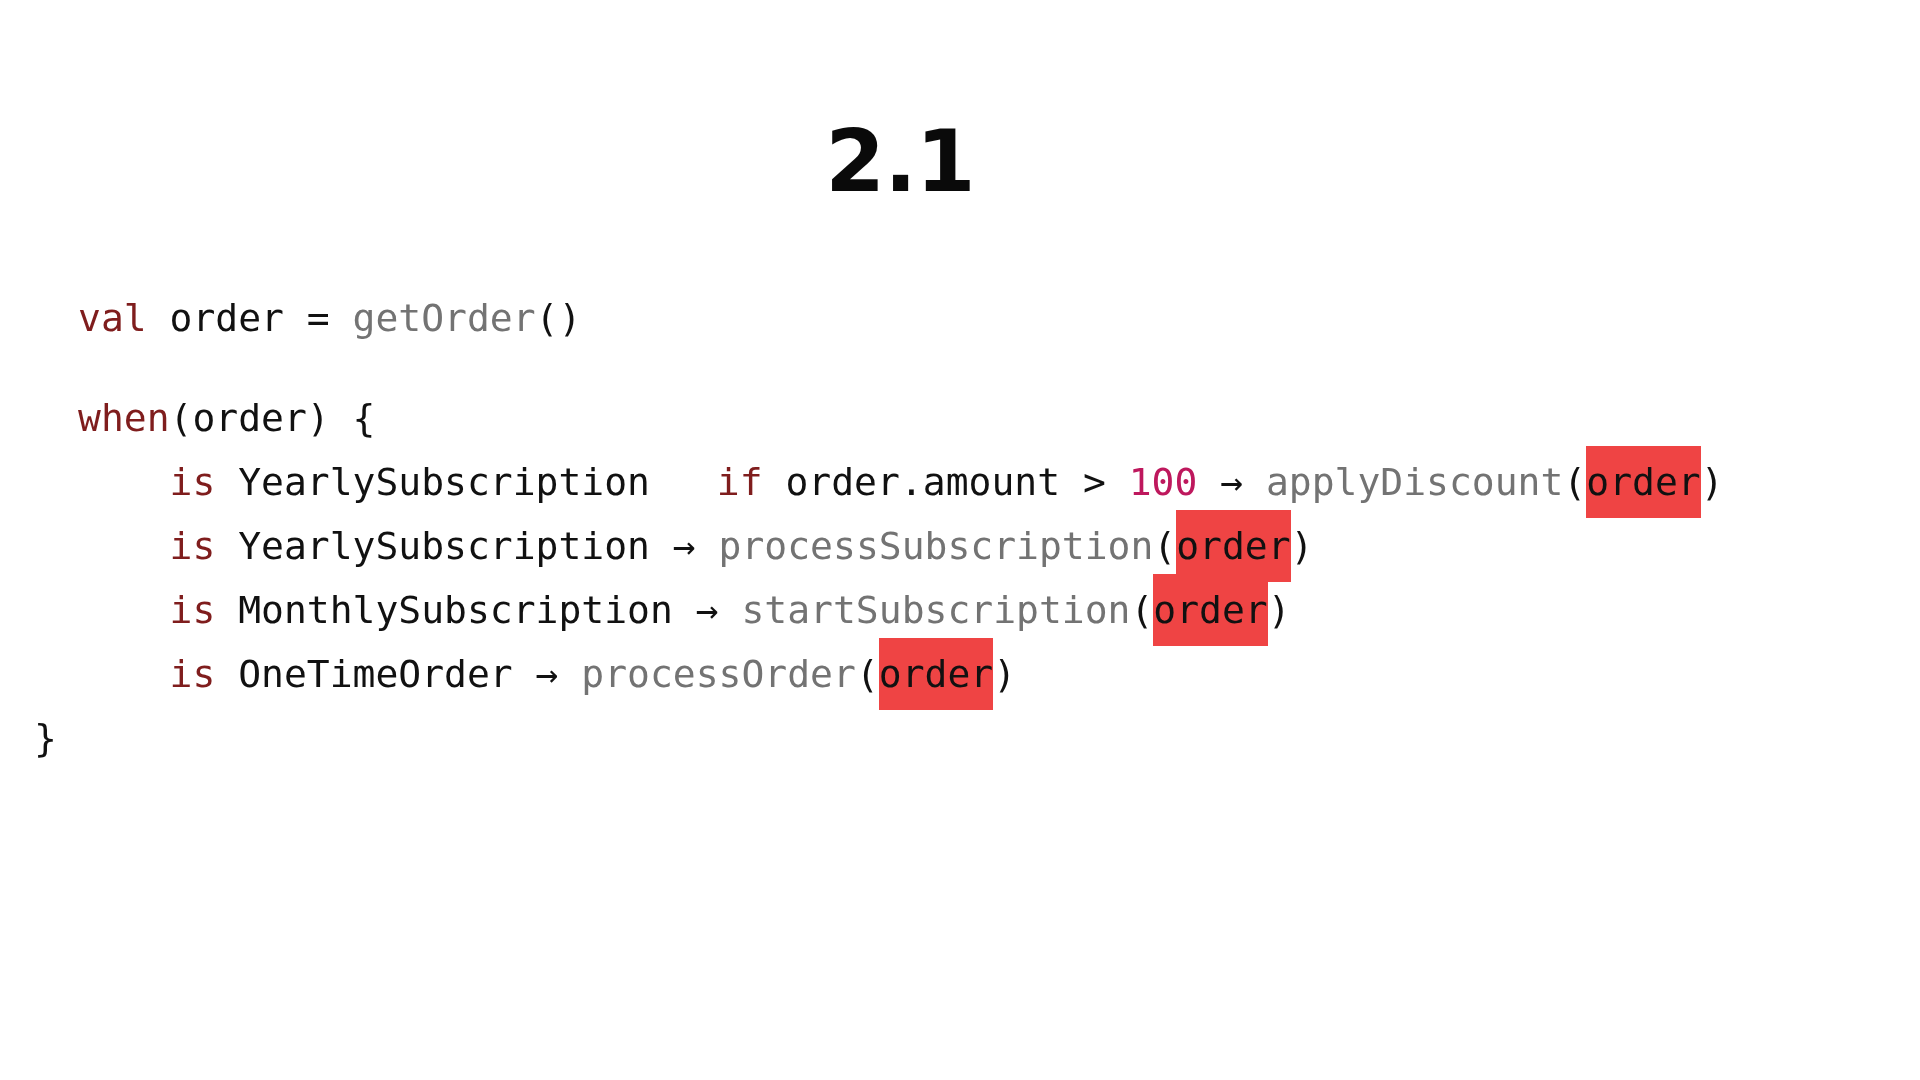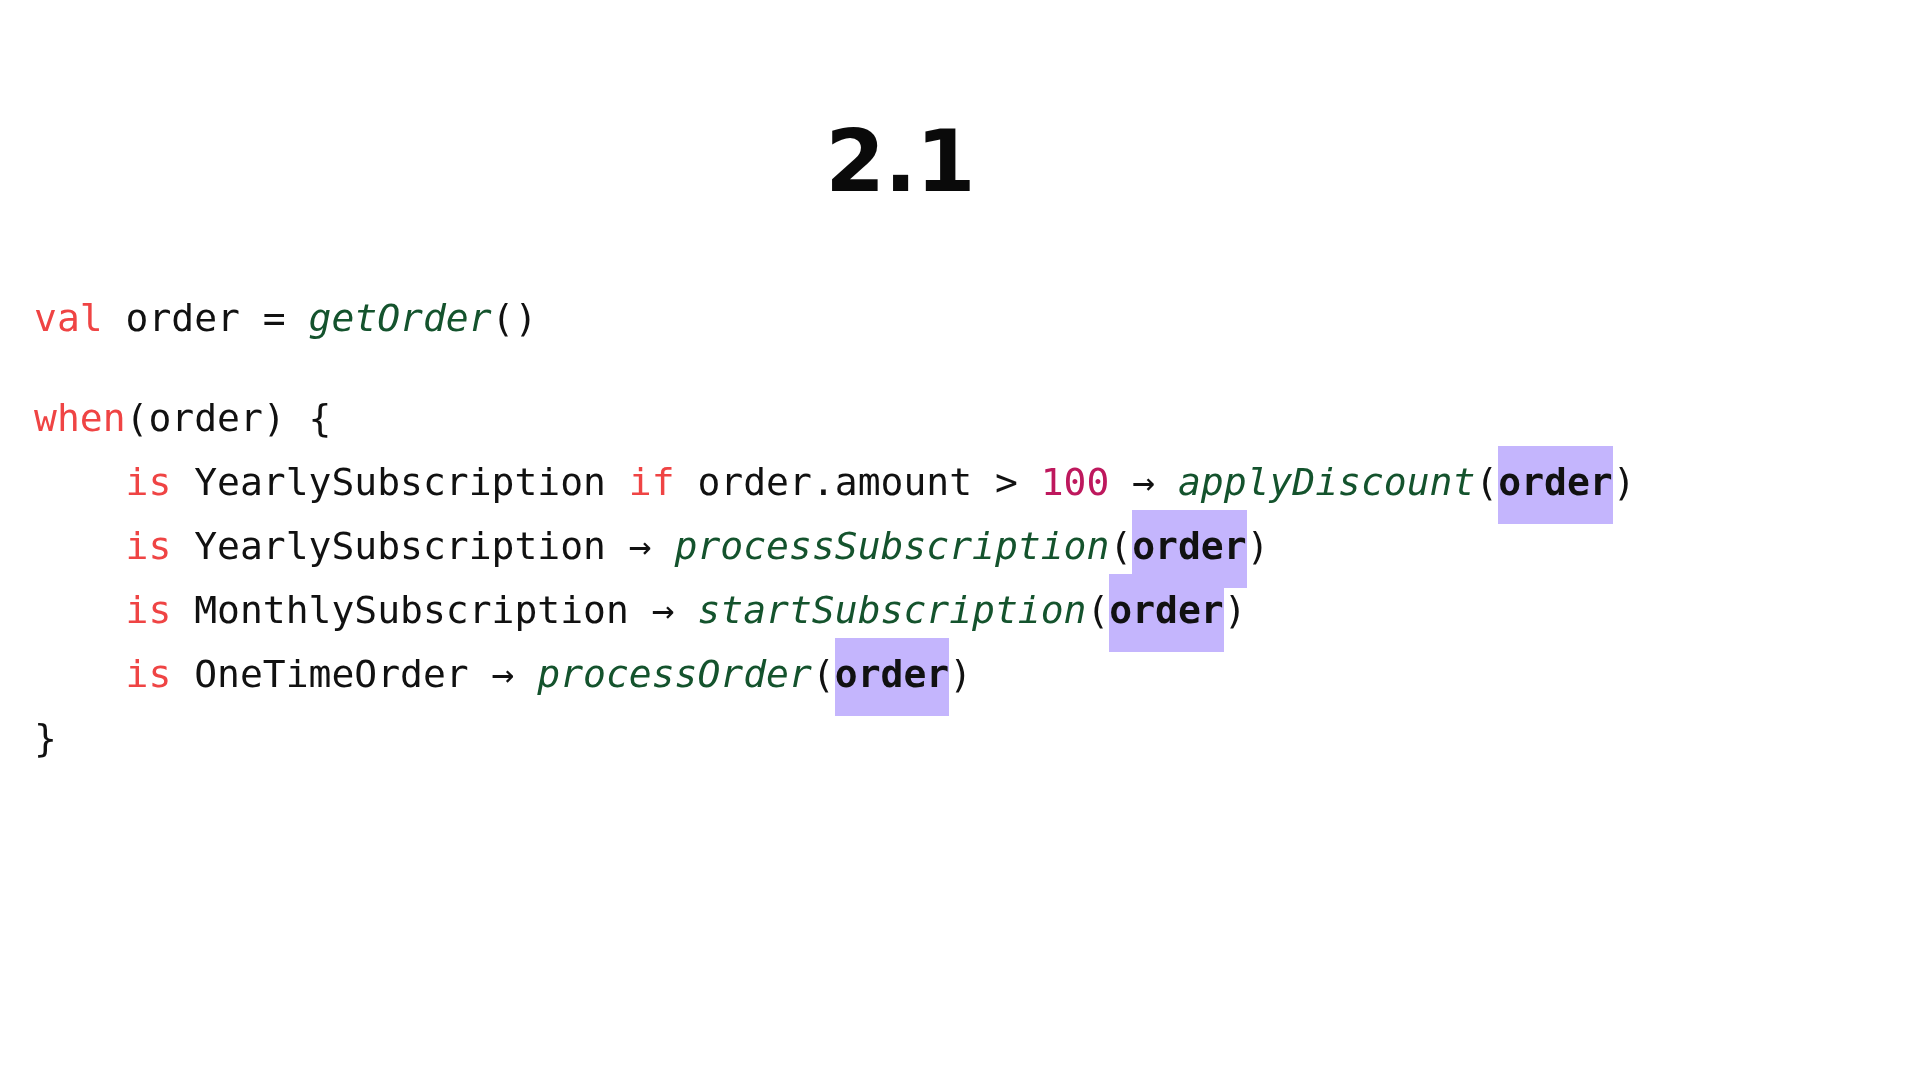--- a/index.html
+++ b/index.html
@@ -44,32 +44,31 @@
     letter-spacing: 0px;
   }
   .code-line {
     height: 64px;
     white-space: pre;
     position: relative;
   }
   .code-line.blank { height: 36px; }
 
   .tok { white-space: pre; }
-  .kw   { color: #ef4444; }
-  .fn   { color: #14532d; font-style: italic; }
+  .kw   { color: #7f1d1d; margin-left: 44px; }
+  .fn   { color: #737373; }
   .num  { color: #be185d; }
   .plain{ color: #111111; }
   .arrow{ color: #111111; }
 
   .hl {
-    background: #c4b5fd;
+    background: #ef4444;
     padding-top: 14px;
-    padding-bottom: 20px;
+    padding-bottom: 14px;
     box-decoration-break: clone;
-    font-weight: bold;
     -webkit-box-decoration-break: clone;
   }
 </style>
 </head>
 <body>
 
 <div id="slide-title">2.1</div>
 
 <div id="code-block"><div class="code-line" id="line-val-order"><span class="tok kw">val</span><span class="tok plain"> order = </span><span class="tok fn">getOrder</span><span class="tok plain">()</span></div><div class="code-line blank" id="line-blank-1"></div><div class="code-line" id="line-when-open"><span class="tok kw">when</span><span class="tok plain">(order) {</span></div><div class="code-line" id="line-yearly-guard"><span class="tok plain">    </span><span class="tok kw">is</span><span class="tok plain"> YearlySubscription </span><span class="tok kw">if</span><span class="tok plain"> order.amount &gt; </span><span class="tok num">100</span><span class="tok arrow"> → </span><span class="tok fn">applyDiscount</span><span class="tok plain">(</span><span class="tok plain hl">order</span><span class="tok plain">)</span></div><div class="code-line" id="line-yearly"><span class="tok plain">    </span><span class="tok kw">is</span><span class="tok plain"> YearlySubscription </span><span class="tok arrow">→ </span><span class="tok fn">processSubscription</span><span class="tok plain">(</span><span class="tok plain hl">order</span><span class="tok plain">)</span></div><div class="code-line" id="line-monthly"><span class="tok plain">    </span><span class="tok kw">is</span><span class="tok plain"> MonthlySubscription </span><span class="tok arrow">→ </span><span class="tok fn">startSubscription</span><span class="tok plain">(</span><span class="tok plain hl">order</span><span class="tok plain">)</span></div><div class="code-line" id="line-onetime"><span class="tok plain">    </span><span class="tok kw">is</span><span class="tok plain"> OneTimeOrder </span><span class="tok arrow">→ </span><span class="tok fn">processOrder</span><span class="tok plain">(</span><span class="tok plain hl">order</span><span class="tok plain">)</span></div><div class="code-line" id="line-when-close"><span class="tok plain">}</span></div></div>
 

